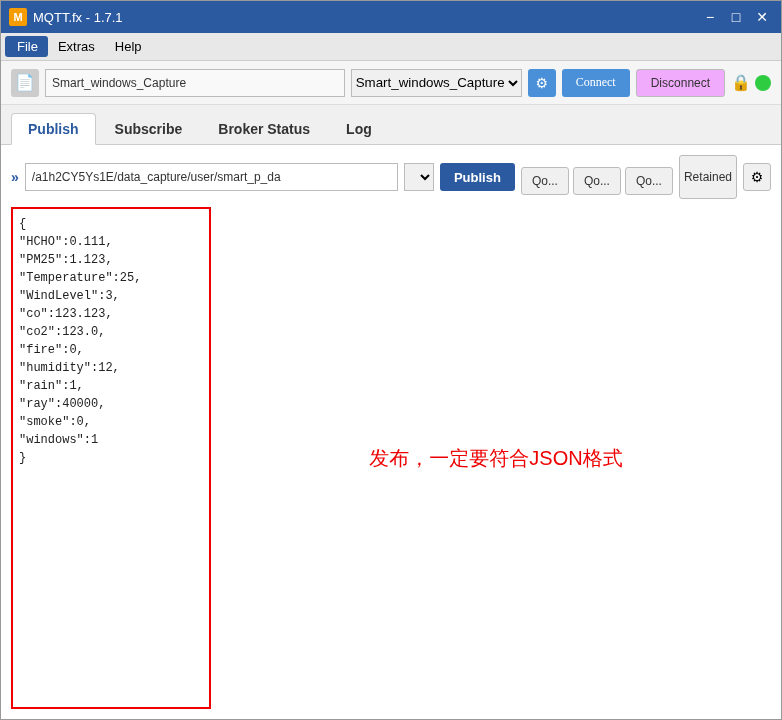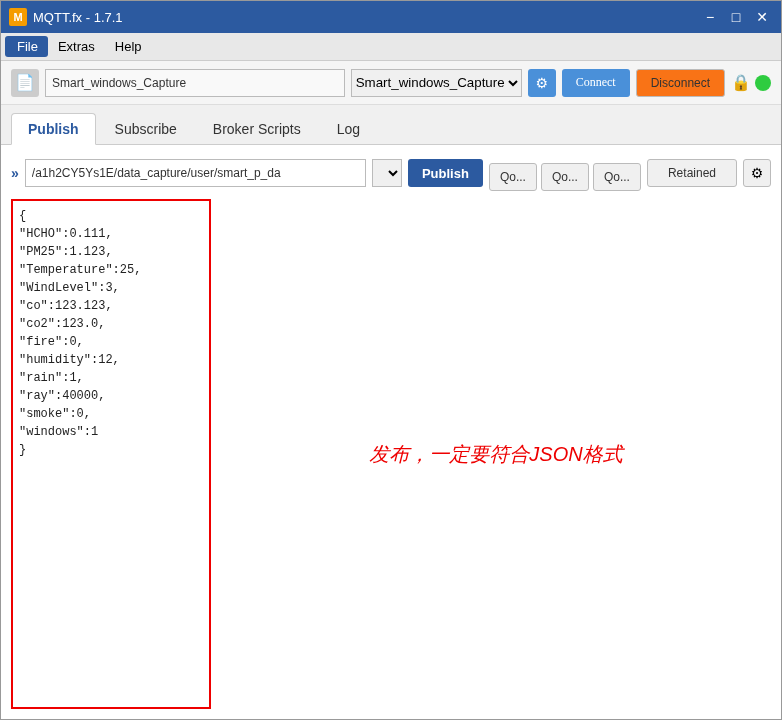--- a/index.html
+++ b/index.html
@@ -145,21 +145,21 @@
       color: #fff;
       border: none;
       border-radius: 3px;
       cursor: pointer;
       font-size: 12px;
       font-family: Liberation Serif, serif;
     }
     .btn-disconnect {
       height: 28px;
       padding: 0 14px;
-      background: #f97316;
+      background: #f0abfc;
       color: #333;
       border: 1px solid #bbb;
       border-radius: 3px;
       cursor: pointer;
       font-size: 12px;
     }
     .conn-status-icons {
       display: flex;
       align-items: center;
       gap: 4px;
@@ -189,20 +189,21 @@
     .tab {
       padding: 7px 16px;
       cursor: pointer;
       font-size: 14px;
       border: 1px solid transparent;
       border-bottom: none;
       border-radius: 4px 4px 0 0;
       background: transparent;
       color: #333;
       margin-right: 2px;
+      font-weight: bold;
     }
     .tab.active {
       background: #fff;
       border-color: #ccc;
       font-weight: bold;
       color: #2c5aa0;
       border-bottom: 1px solid #fff;
       margin-bottom: -1px;
     }
 
@@ -263,22 +264,22 @@
       padding: 0 10px;
       background: #f0f0f0;
       border: 1px solid #bbb;
       border-radius: 3px;
       cursor: pointer;
       font-size: 12px;
       color: #333;
       margin-top: 8px;
     }
     .retained-btn {
-      height: 28px;
-      padding: 0 20px;
+      height: 44px;
+      padding: 0 4px;
       background: #f0f0f0;
       border: 1px solid #bbb;
       border-radius: 3px;
       cursor: pointer;
       font-size: 12px;
       color: #333;
     }
     .settings-btn {
       height: 28px;
       width: 28px;
@@ -319,21 +320,20 @@
     .right-area {
       flex: 1;
       display: flex;
       align-items: center;
       justify-content: center;
     }
     .hint-text {
       font-size: 20px;
       color: #e00;
       text-align: center;
-      font-style: italic;
     }
   </style>
 </head>
 <body>
 
 <div class="window">
 
   <div class="title-bar">
     <div class="title-bar-left">
       <div class="title-bar-icon">
@@ -365,21 +365,21 @@
     <button class="btn-disconnect">Disconnect</button>
     <div class="conn-status-icons">
       <span class="lock-icon">🔒</span>
       <div class="status-dot"></div>
     </div>
   </div>
 
   <div class="tab-bar">
     <div class="tab active">Publish</div>
     <div class="tab">Subscribe</div>
-    <div class="tab">Broker Scripts</div>
+    <div class="tab">Broker Status</div>
     <div class="tab">Log</div>
   </div>
 
   <div class="main-content">
 
     <div class="topic-bar">
       <span class="topic-arrow">»</span>
       <input class="topic-input" type="text" style="flex: 1 1 0%;" value="/a1h2CY5Ys1E/data_capture/user/smart_p_da">
       <select class="topic-dropdown">
         <option></option>

